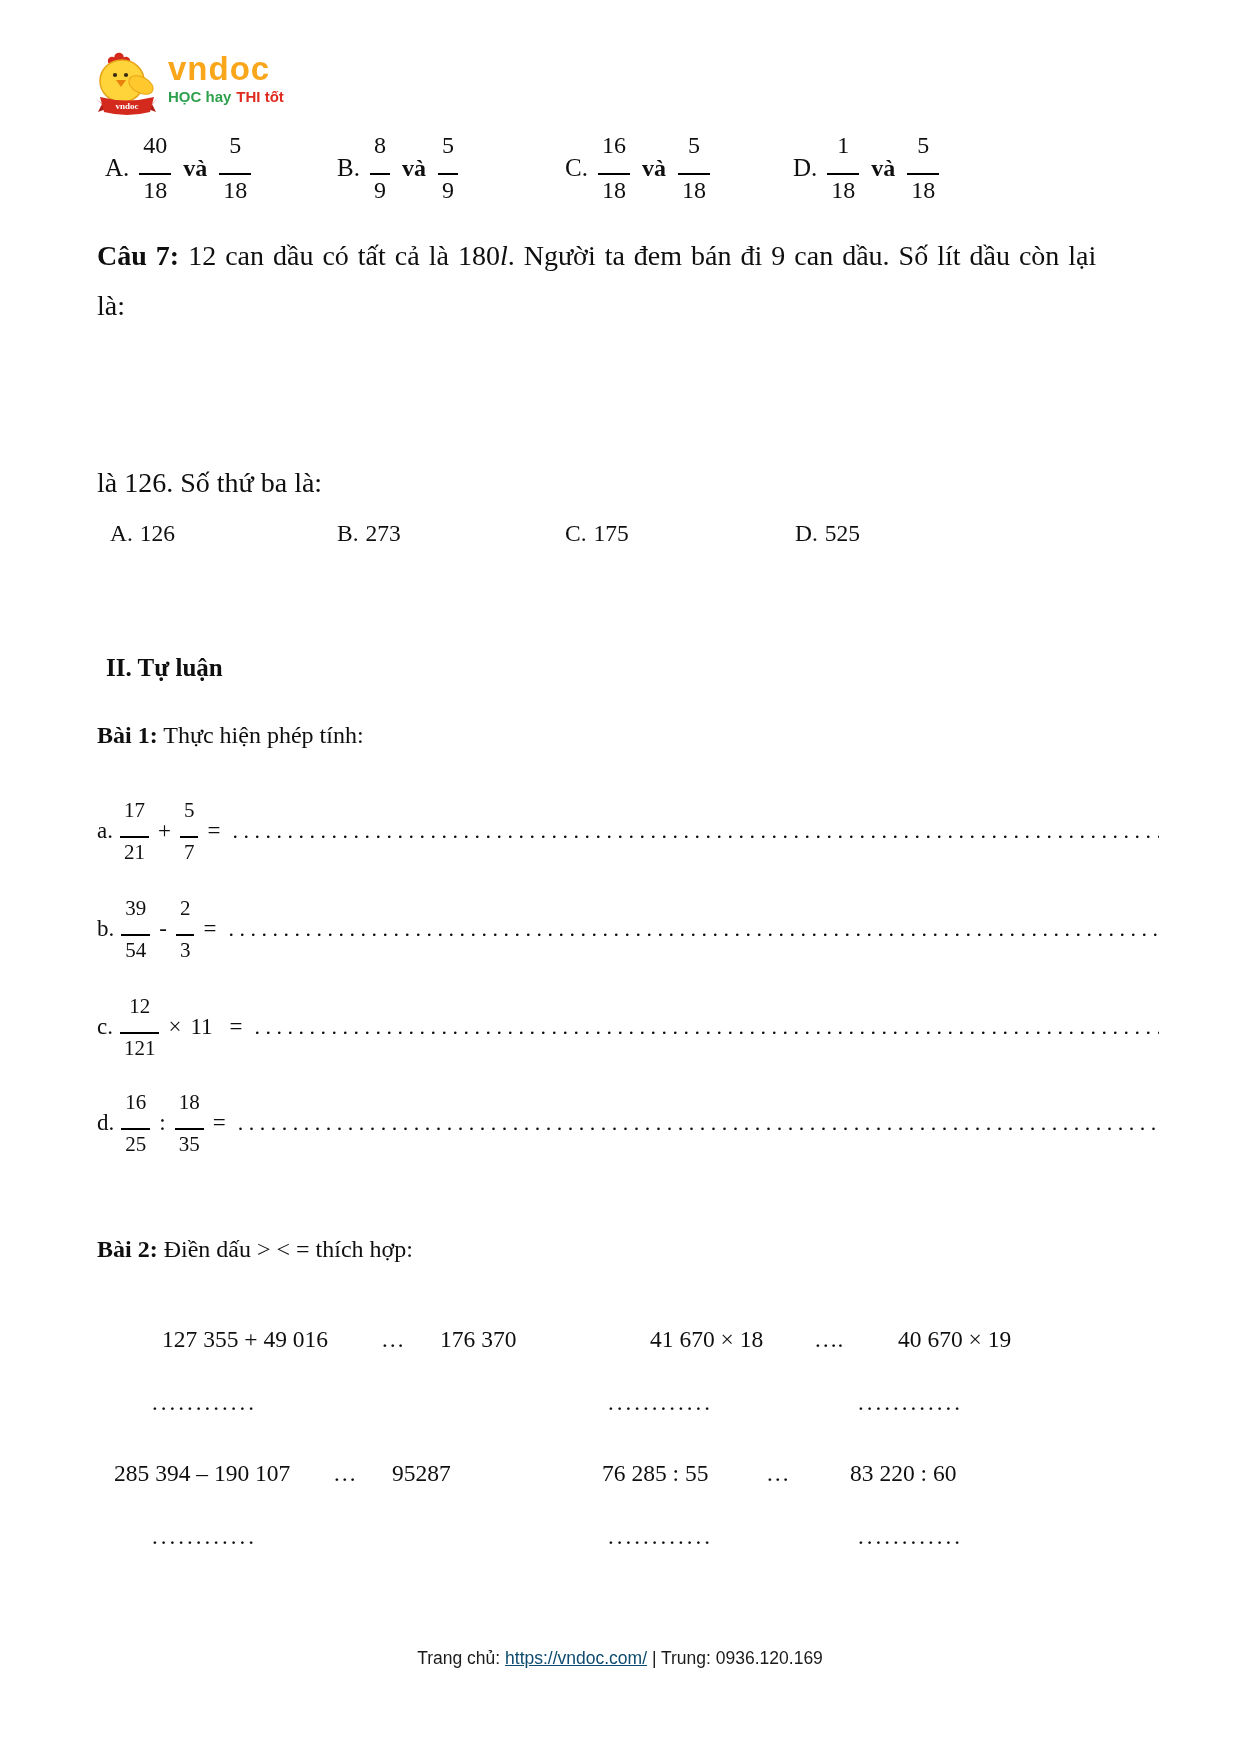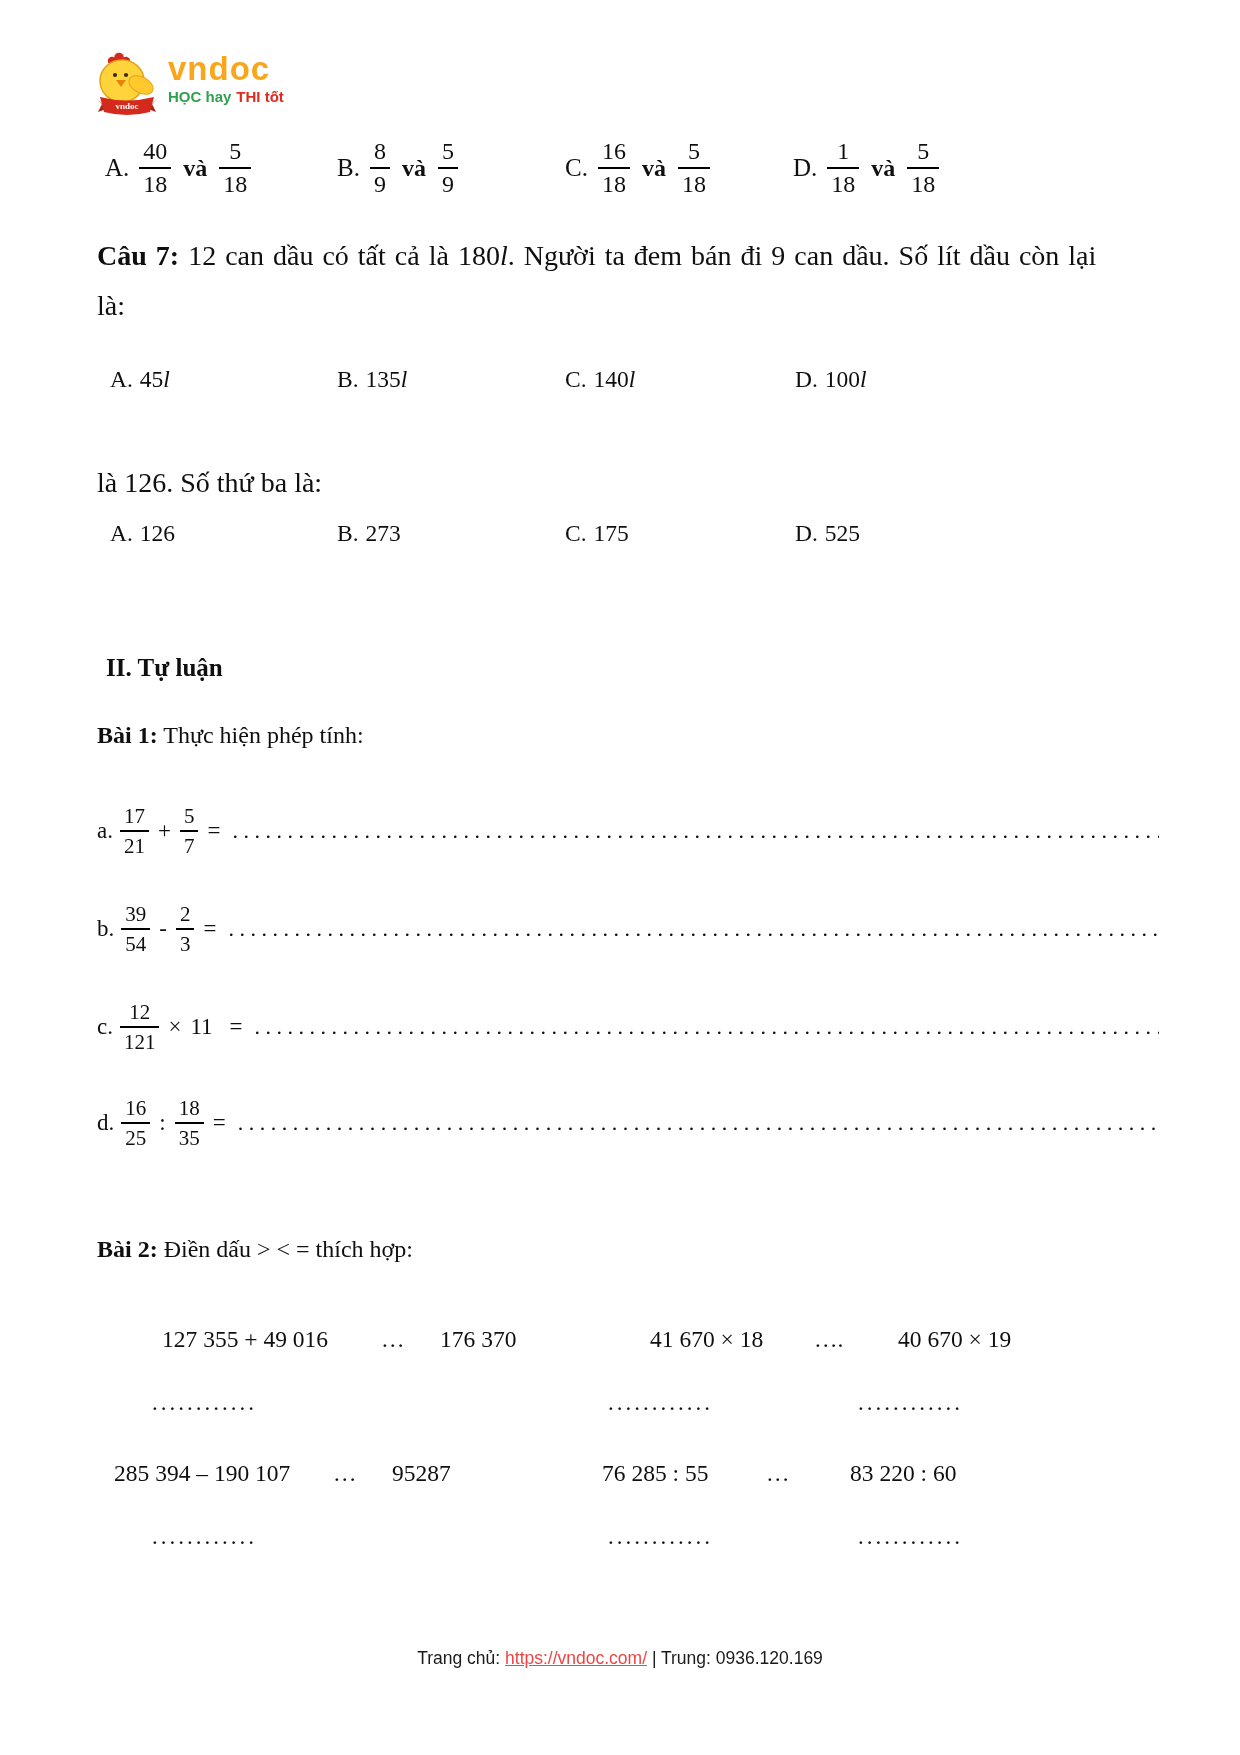--- a/index.html
+++ b/index.html
@@ -13,21 +13,21 @@
   .logo { position:absolute; left:92px; top:52px; display:flex; align-items:flex-start; }
   .logo svg { width:70px; height:68px; display:block; }
   .logo-text { margin-left:6px; display:flex; flex-direction:column; }
   .brand { font-family:"Liberation Sans", sans-serif; font-weight:bold; font-size:33px;
            color:#f9a61a; line-height:1.05; letter-spacing:1px; }
   .tagline { font-family:"Liberation Sans", sans-serif; font-weight:bold; font-size:15px; margin-top:1px; }
   .tag-green { color:#2fa14e; } .tag-red { color:#e02b20; margin-left:5px; }
 
   
   .frac { display:inline-block; text-align:center; vertical-align:middle; }
-  .frac .num { display:block; padding:0 4px 3px; line-height:1.05; }
+  .frac .num { display:block; padding:0 4px 15px; line-height:1.05; }
   .frac .den { display:block; padding:3px 4px 0; border-top:2px solid #000; line-height:1.05; }
 
   
   .q6-row { position:absolute; top:120px; left:0; width:100%; height:96px; }
   .q6-opt { position:absolute; top:0; display:flex; align-items:center; font-size:25px; height:96px; }
   .q6-opt .opt-label { margin-right:10px; }
   .q6-opt .frac { font-size:24px; }
   .q6-opt .sep { margin:8px 12px; font-size:24px;font-weight:bold; }
   .q6-a { left:105px; } .q6-b { left:337px; } .q6-c { left:565px; } .q6-d { left:793px; }
 
@@ -73,21 +73,21 @@
   .b2-expr1 { left:114px; } .b2-cmp1 { left:333px; } .b2-res1 { left:392px; }
   .b2-expr2 { left:602px; } .b2-cmp2 { left:766px; } .b2-res2 { left:850px; }
   .b2-dots-row { position:absolute; left:0; width:100%; height:30px; font-size:23px; }
   .b2-dots-row1 { top:1390px; } .b2-dots-row2 { top:1524px; }
   .b2-dot { position:absolute; letter-spacing:3px; white-space:nowrap; }
   .b2-dot1 { left:152px; } .b2-dot2 { left:608px; } .b2-dot3 { left:858px; }
 
   
   .footer { position:absolute; left:0; top:1648px; width:100%; text-align:center;
             font-family:"Liberation Sans", sans-serif; font-size:17.5px; color:#1a1a1a; }
-  .footer a { color:#ef4444; text-decoration:underline; }
+  .footer a { color:#0c4a6e; text-decoration:underline; }
 </style>
 </head>
 <body>
 
 <div class="page">
 
   <div class="logo">
     <svg viewBox="0 0 70 68" aria-hidden="true">
       <circle cx="20" cy="9" r="4.2" fill="#d42a1e"></circle>
       <circle cx="27" cy="5.5" r="4.8" fill="#d42a1e"></circle>
@@ -162,26 +162,20 @@
         </span>
     </div>
   </div>
 
   <div class="text-line cau7-line1">
     <span class="qlabel">Câu 7:</span>
     <span>12 can dầu có tất cả là 180</span><i class="unit">l</i><span>. Người ta đem bán đi 9 can dầu. Số lít dầu còn lại</span>
   </div>
   <div class="text-line cau7-line2">là:</div>
 
-  <div class="mc-row cau7-opts">
-    <span class="mc-opt mc-a"><span class="opt-label">A.</span><span>45</span><i class="unit">l</i></span>
-    <span class="mc-opt mc-b"><span class="opt-label">B.</span><span>135</span><i class="unit">l</i></span>
-    <span class="mc-opt mc-c"><span class="opt-label">C.</span><span>140</span><i class="unit">l</i></span>
-    <span class="mc-opt mc-d"><span class="opt-label">D.</span><span>100</span><i class="unit">l</i></span>
-  </div>
 
   <div class="text-line cau8-line2">là 126. Số thứ ba là:</div>
 
   <div class="mc-row cau8-opts">
     <span class="mc-opt mc-a"><span class="opt-label">A.</span><span>126</span></span>
     <span class="mc-opt mc-b"><span class="opt-label">B.</span><span>273</span></span>
     <span class="mc-opt mc-c"><span class="opt-label">C.</span><span>175</span></span>
     <span class="mc-opt mc-d"><span class="opt-label">D.</span><span>525</span></span>
   </div>
 

